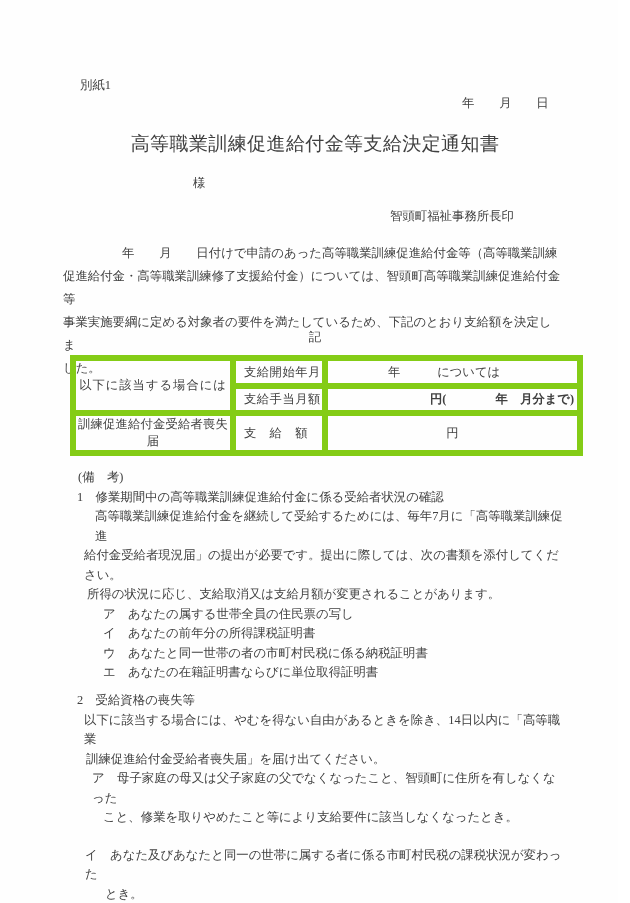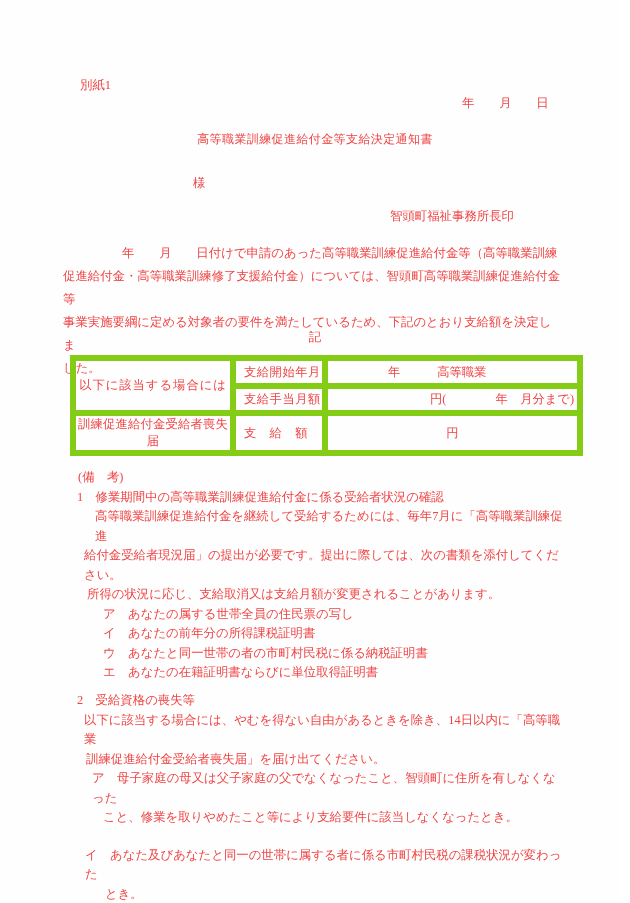--- a/index.html
+++ b/index.html
@@ -1,45 +1,45 @@
 <!DOCTYPE html>
 <html lang="ja"><head>
 <meta charset="utf-8">
 <style>
   html,body{margin:0;padding:0;background:#ffffff;}
   .page{
     position:relative;
     width:618px;height:903px;
     background:#fefefe;
     font-family:"Liberation Serif","DejaVu Serif",serif;
-    color:#ef4444;
+    color:#404040;
     font-size:12.4px;
     overflow:hidden;
   }
   .abs{position:absolute;line-height:1.15;}
   .attachment{left:80px;top:78px;}
   .dateline{left:462px;top:96px;}
-  .doc-title{left:0;top:133px;width:630px;text-align:center;font-size:12px;letter-spacing:0.4px;}
+  .doc-title{left:0;top:133px;width:630px;text-align:center;font-size:19px;letter-spacing:0.4px;}
   .addressee{left:193px;top:176px;}
   .issuer-row{left:355px;top:209px;width:194px;display:flex;justify-content:center;}
   .body-par{left:63px;top:242px;width:498px;}
   .body-par .ln{line-height:23px;}
   .ln-indent{padding-left:59px;}
   .record-mark{left:0;top:330px;width:630px;text-align:center;}
   
   .benefits-table{position:absolute;left:70px;top:355px;border-collapse:collapse;table-layout:fixed;width:507px;}
   .benefits-table td{border:6px solid #84cc16;padding:0;font-size:12.3px;vertical-align:middle;}
   .col-benefit{width:160px;}
   .col-item{width:92px;}
   .col-value{width:255px;}
   .cell-benefit1{text-align:center;letter-spacing:1px;}
   .cell-benefit2{text-align:center;font-size:11px;letter-spacing:0.2px;}
   .cell-label{padding-left:8px !important;letter-spacing:0.5px;}
   .cell-val-start{padding-left:60px !important;}
-  .cell-val-right{text-align:right;padding-right:3px !important;}
+  .cell-val-right{text-align:right;padding-right:3px !important;font-weight:bold;}
   .cell-val-center{text-align:center;}
   .row-h1{height:28px;}
   .row-h2{height:27px;}
   .row-h3{height:38px;}
   
   .remarks{left:63px;top:468px;width:505px;}
   .remarks .rln{line-height:19.5px;}
   .sec2-gap{margin-top:8.5px;}
   .ind14{padding-left:14px;} .ind15{padding-left:15px;}
   .ind21{padding-left:21px;} .ind22{padding-left:22px;margin-top:18px;}
@@ -77,21 +77,21 @@
   <table class="benefits-table">
     <colgroup>
       <col class="col-benefit">
         <col class="col-item">
         <col class="col-value">
     </colgroup>
     <tbody>
         <tr class="row-h1">
       <td rowspan="2" class="cell-benefit1">以下に該当する場合には</td>
       <td class="cell-label">支給開始年月</td>
-      <td class="cell-val-start">年　　　高等職業</td>
+      <td class="cell-val-start">年　　　については</td>
     </tr>
     <tr class="row-h2">
       <td class="cell-label">支給手当月額</td>
       <td class="cell-val-right">円(　　　　年　月分まで)</td>
     </tr>
     <tr class="row-h3">
       <td class="cell-benefit2">訓練促進給付金受給者喪失届</td>
       <td class="cell-label">支　給　額</td>
       <td class="cell-val-center">円</td>
     </tr>

